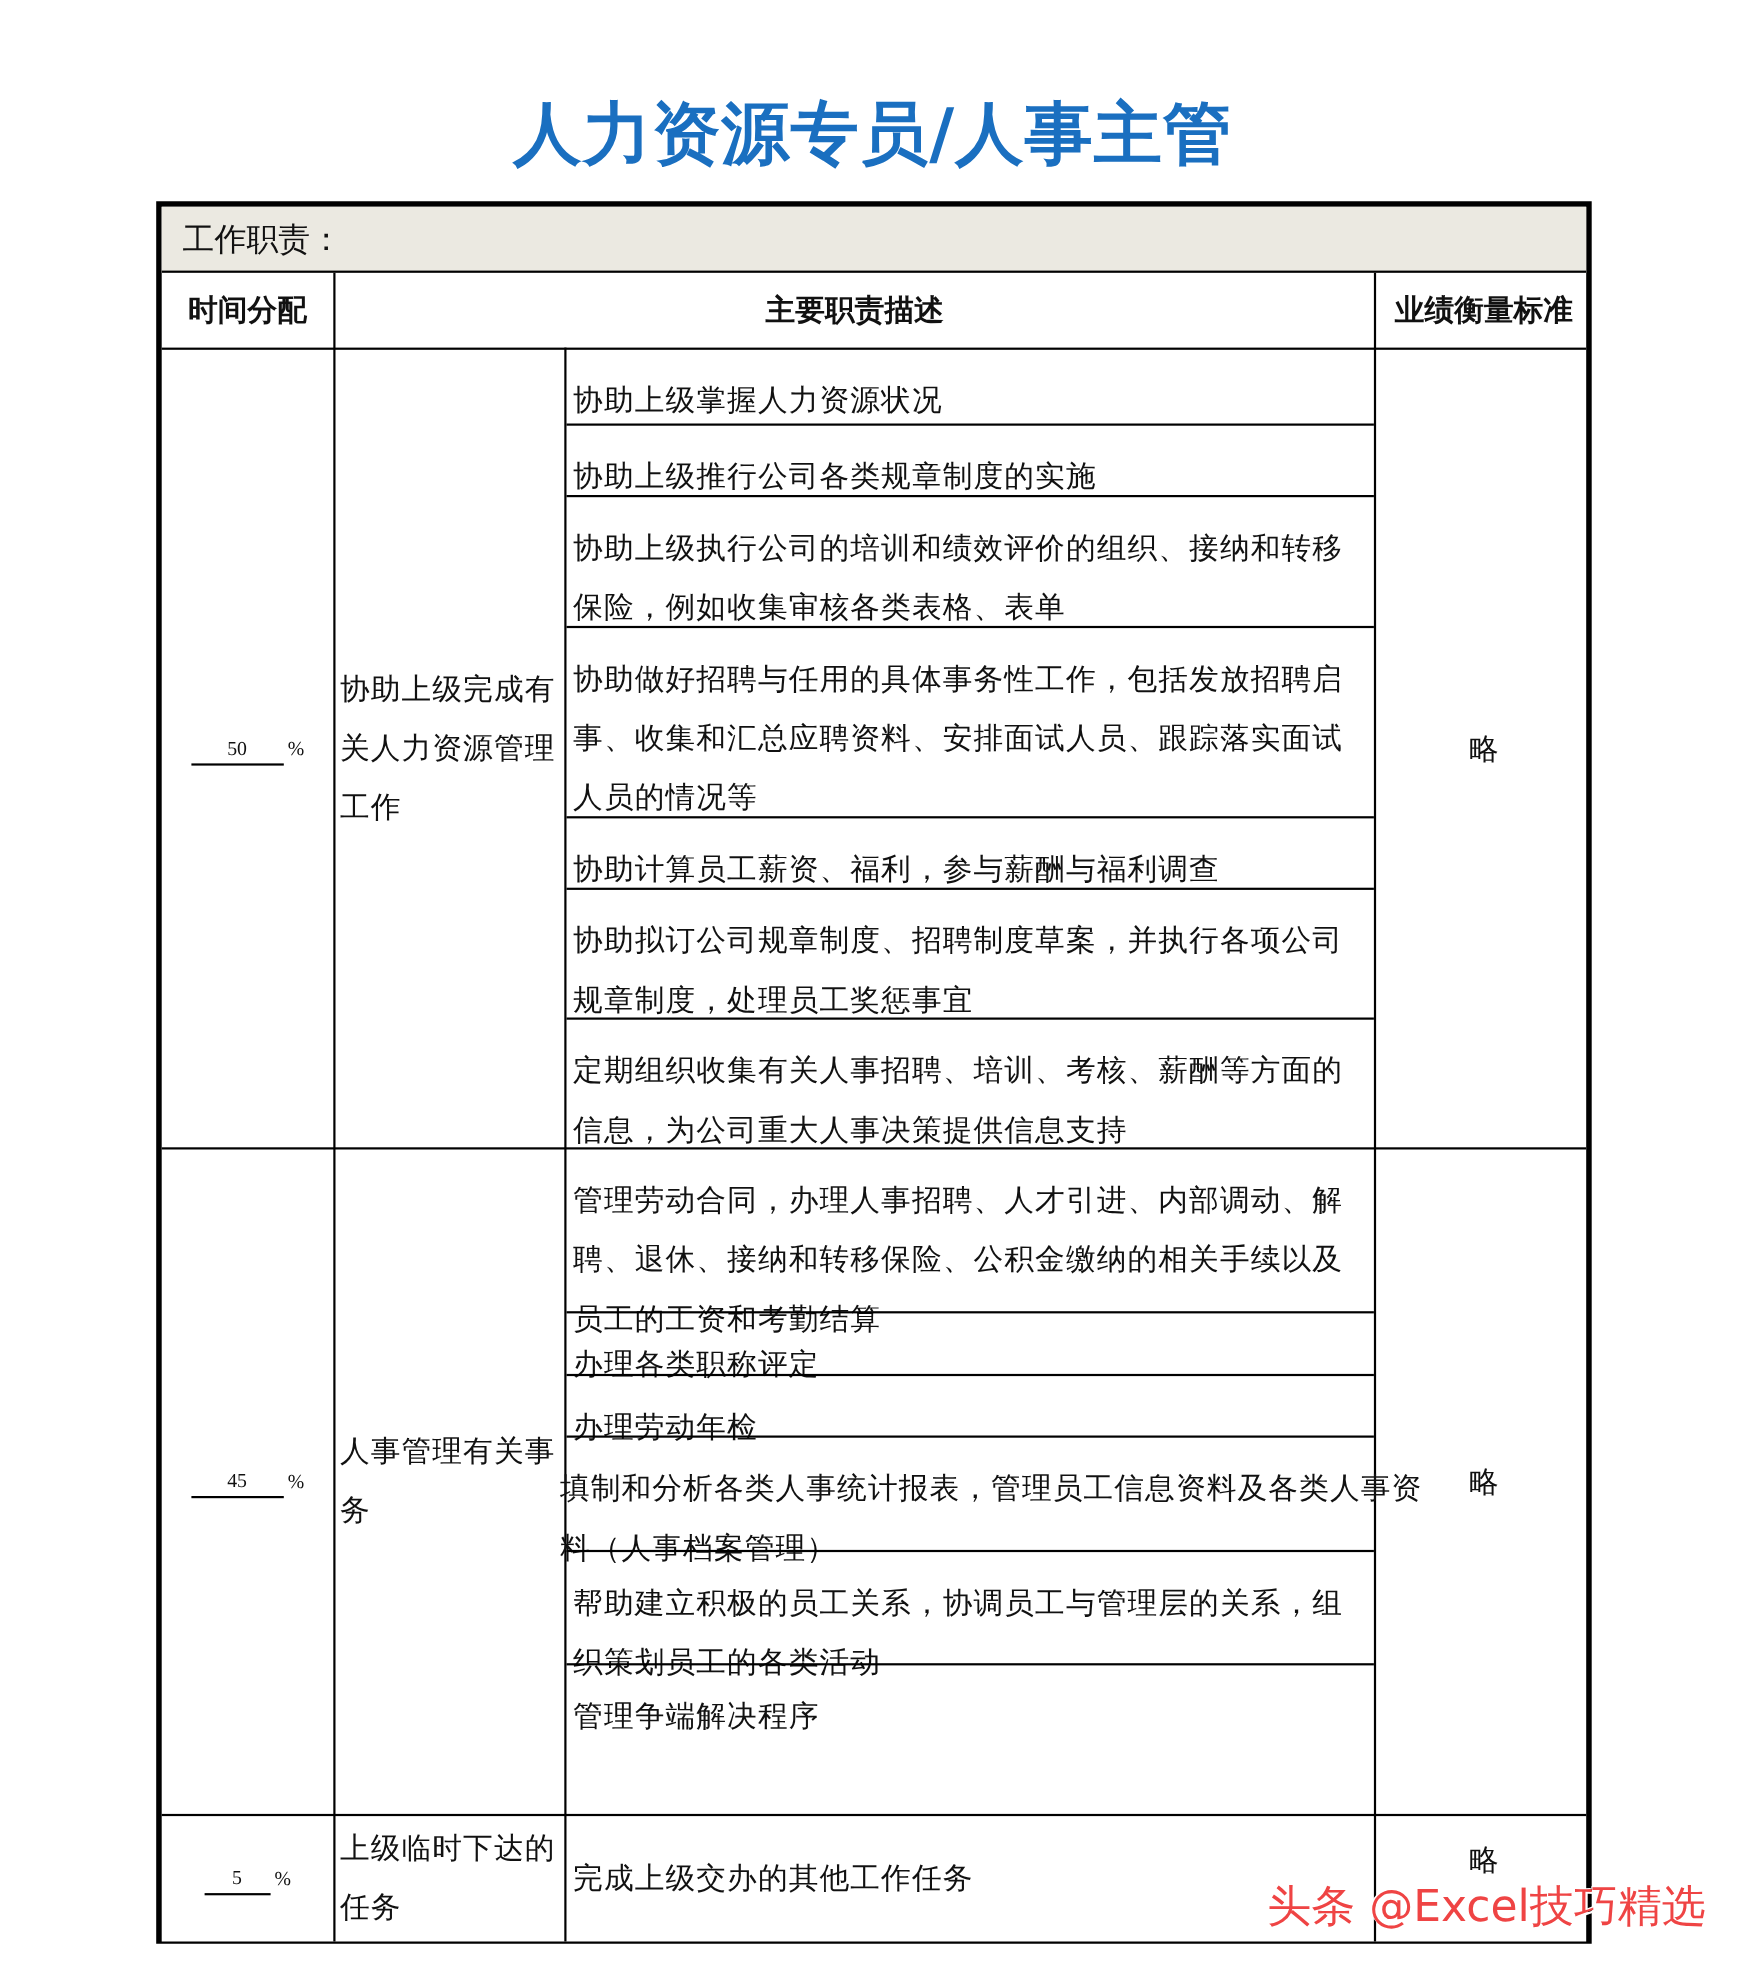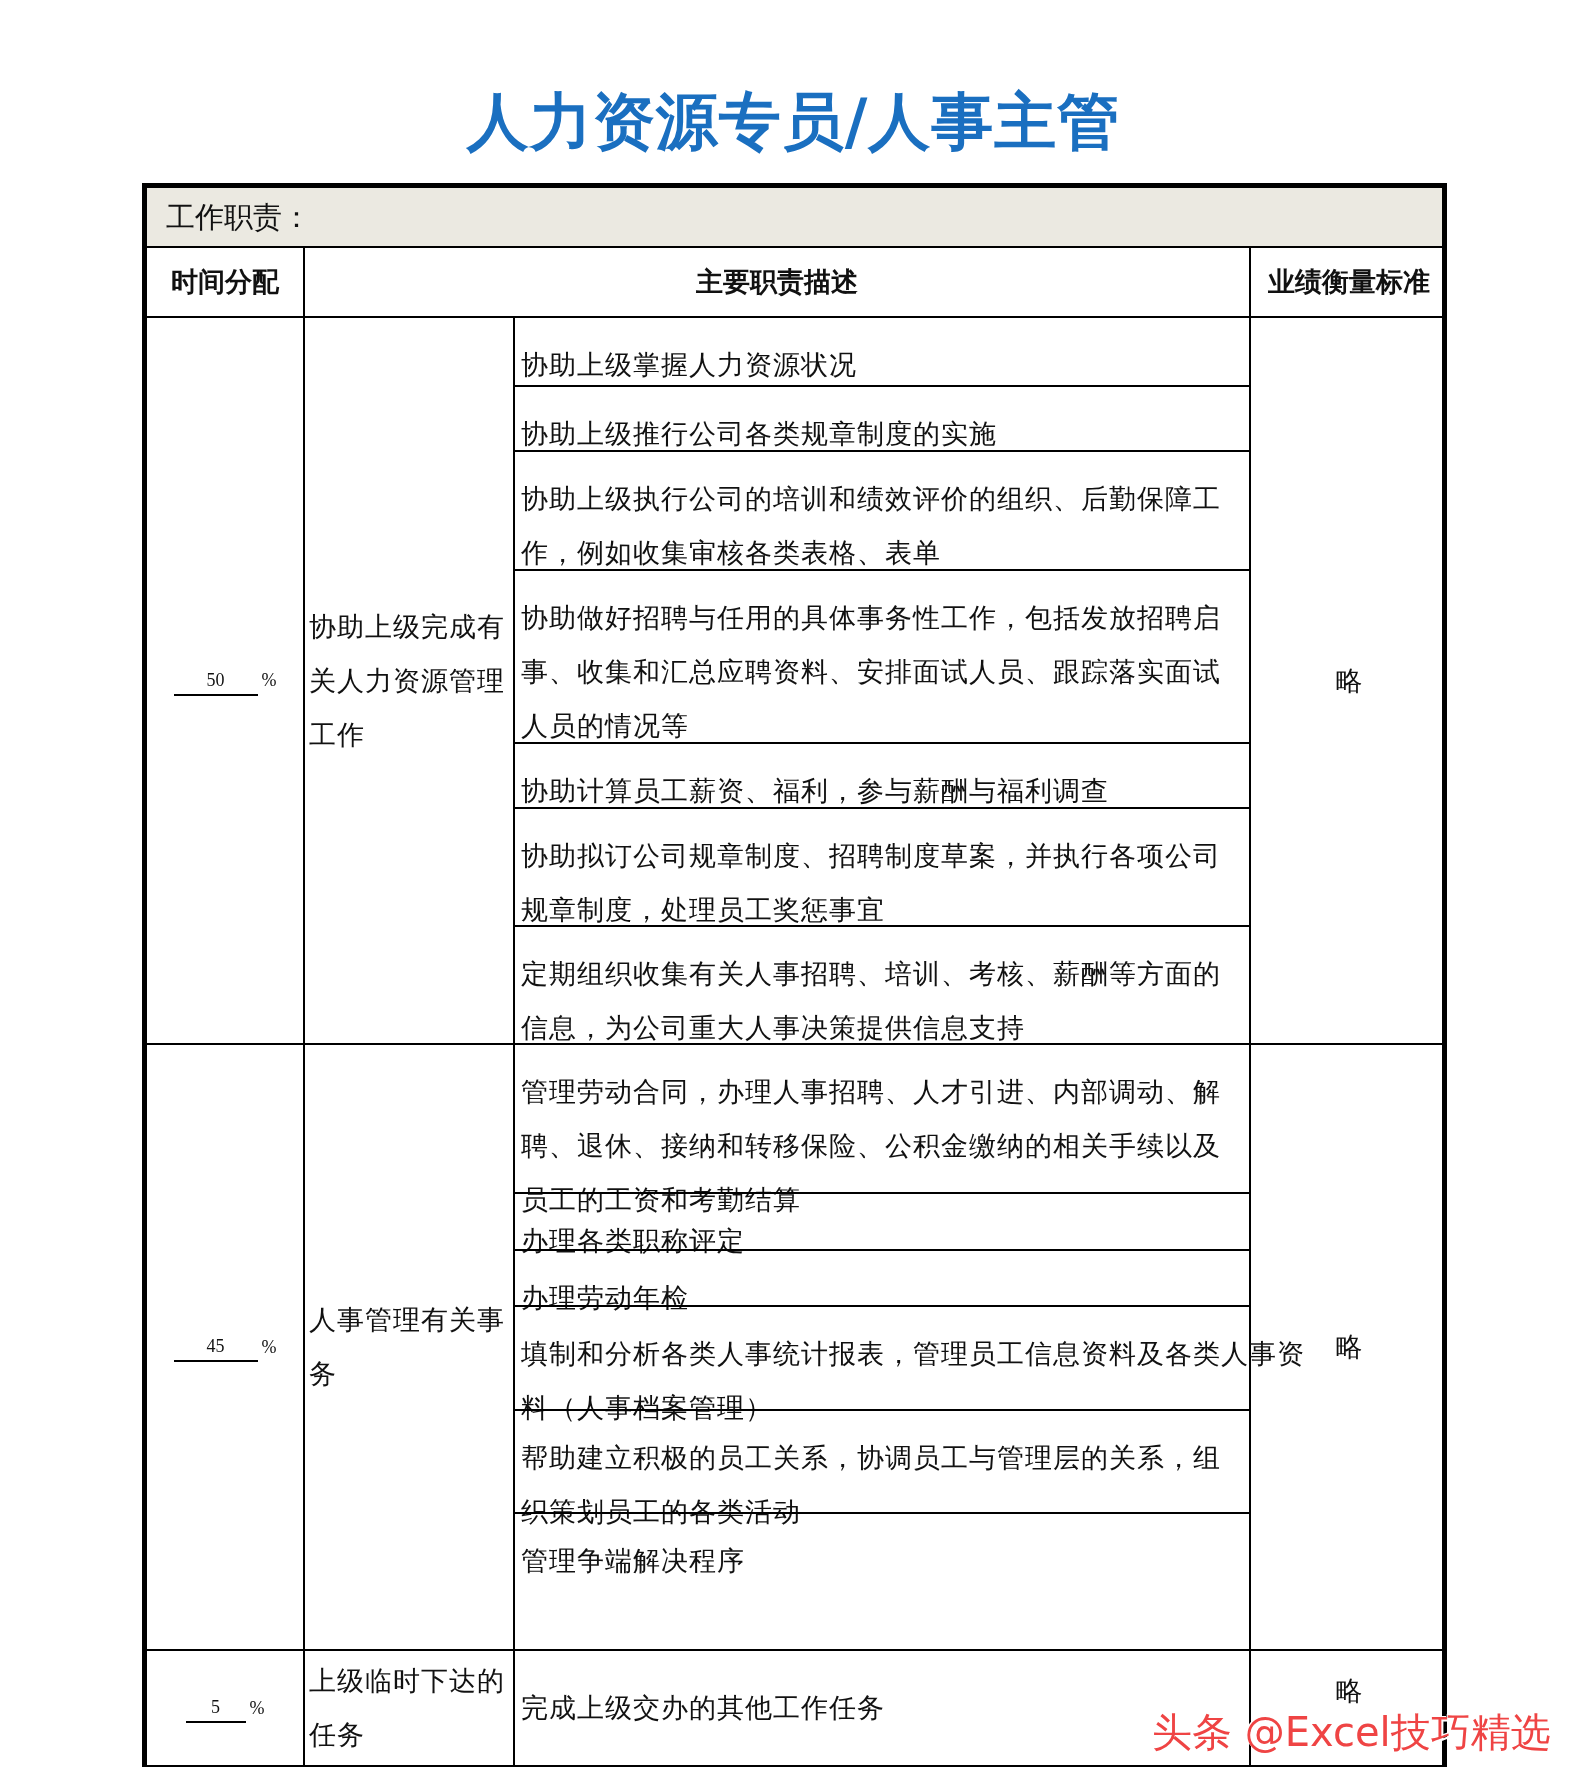--- a/index.html
+++ b/index.html
@@ -53,21 +53,21 @@
   </div>
   <div class="cell area" style="left:158px; top:130px; width:208px; height:725px;">
     <span>协助上级完成有关人力资源管理工作</span>
   </div>
   <div class="cell perf" style="left:1104px; top:130px; width:196px; height:725px;">略</div>
 
   <div class="cell desc" style="left:368px; top:130px; width:734px; height:67px;">协助上级掌握人力资源状况</div>
   <div class="hline" style="left:368px; width:734px; top:197px;"></div>
   <div class="cell desc" style="left:368px; top:199px; width:734px; height:63px;border-radius:13px;">协助上级推行公司各类规章制度的实施</div>
   <div class="hline" style="left:368px; width:734px; top:262px;"></div>
-  <div class="cell desc" style="left:368px; top:264px; width:734px; height:117px;">协助上级执行公司的培训和绩效评价的组织、后勤保障工作，例如收集审核各类表格、表单</div>
+  <div class="cell desc" style="left:368px; top:264px; width:734px; height:117px;">协助上级执行公司的培训和绩效评价的组织、接纳和转移保险，例如收集审核各类表格、表单</div>
   <div class="hline" style="left:368px; width:734px; top:381px;"></div>
   <div class="cell desc" style="left:368px; top:383px; width:734px; height:171px;">协助做好招聘与任用的具体事务性工作，包括发放招聘启事、收集和汇总应聘资料、安排面试人员、跟踪落实面试人员的情况等</div>
   <div class="hline" style="left:368px; width:734px; top:554px;"></div>
   <div class="cell desc" style="left:368px; top:556px; width:734px; height:63px;">协助计算员工薪资、福利，参与薪酬与福利调查</div>
   <div class="hline" style="left:368px; width:734px; top:619px;"></div>
   <div class="cell desc" style="left:368px; top:621px; width:734px; height:116px;">协助拟订公司规章制度、招聘制度草案，并执行各项公司规章制度，处理员工奖惩事宜</div>
   <div class="hline" style="left:368px; width:734px; top:737px;"></div>
   <div class="cell desc" style="left:368px; top:739px; width:734px; height:116px;">定期组织收集有关人事招聘、培训、考核、薪酬等方面的信息，为公司重大人事决策提供信息支持</div>
 
   <div class="cell pct" style="left:0; top:857px; width:156px; height:604px;">
@@ -78,21 +78,21 @@
     <span>人事管理有关事务</span>
   </div>
   <div class="cell perf" style="left:1104px; top:857px; width:196px; height:604px;">略</div>
 
   <div class="cell desc" style="left:368px; top:857px; width:734px; height:147px;">管理劳动合同，办理人事招聘、人才引进、内部调动、解聘、退休、接纳和转移保险、公积金缴纳的相关手续以及员工的工资和考勤结算</div>
   <div class="hline" style="left:368px; width:734px; top:1004px;"></div>
   <div class="cell desc" style="left:368px; top:1006px; width:734px; height:55px;">办理各类职称评定</div>
   <div class="hline" style="left:368px; width:734px; top:1061px;"></div>
   <div class="cell desc" style="left:368px; top:1063px; width:734px; height:54px;">办理劳动年检</div>
   <div class="hline" style="left:368px; width:734px; top:1117px;"></div>
-  <div class="cell desc" style="left:368px; top:1119px; width:814px; height:102px;border-radius:11px;">填制和分析各类人事统计报表，管理员工信息资料及各类人事资料（人事档案管理）</div>
+  <div class="cell desc" style="left:356px; top:1119px; width:814px; height:102px;border-radius:11px;">填制和分析各类人事统计报表，管理员工信息资料及各类人事资料（人事档案管理）</div>
   <div class="hline" style="left:368px; width:734px; top:1221px;"></div>
   <div class="cell desc" style="left:368px; top:1223px; width:734px; height:101px;">帮助建立积极的员工关系，协调员工与管理层的关系，组织策划员工的各类活动</div>
   <div class="hline" style="left:368px; width:734px; top:1324px;"></div>
   <div class="cell desc" style="left:368px; top:1326px; width:734px; height:135px;">管理争端解决程序</div>
 
   <div class="cell pct" style="left:0; top:1463px; width:156px; height:114px;">
     <span class="num" style="width:60px;">5</span>
       <span>%</span>
   </div>
   <div class="cell area" style="left:158px; top:1463px; width:208px; height:114px;">

